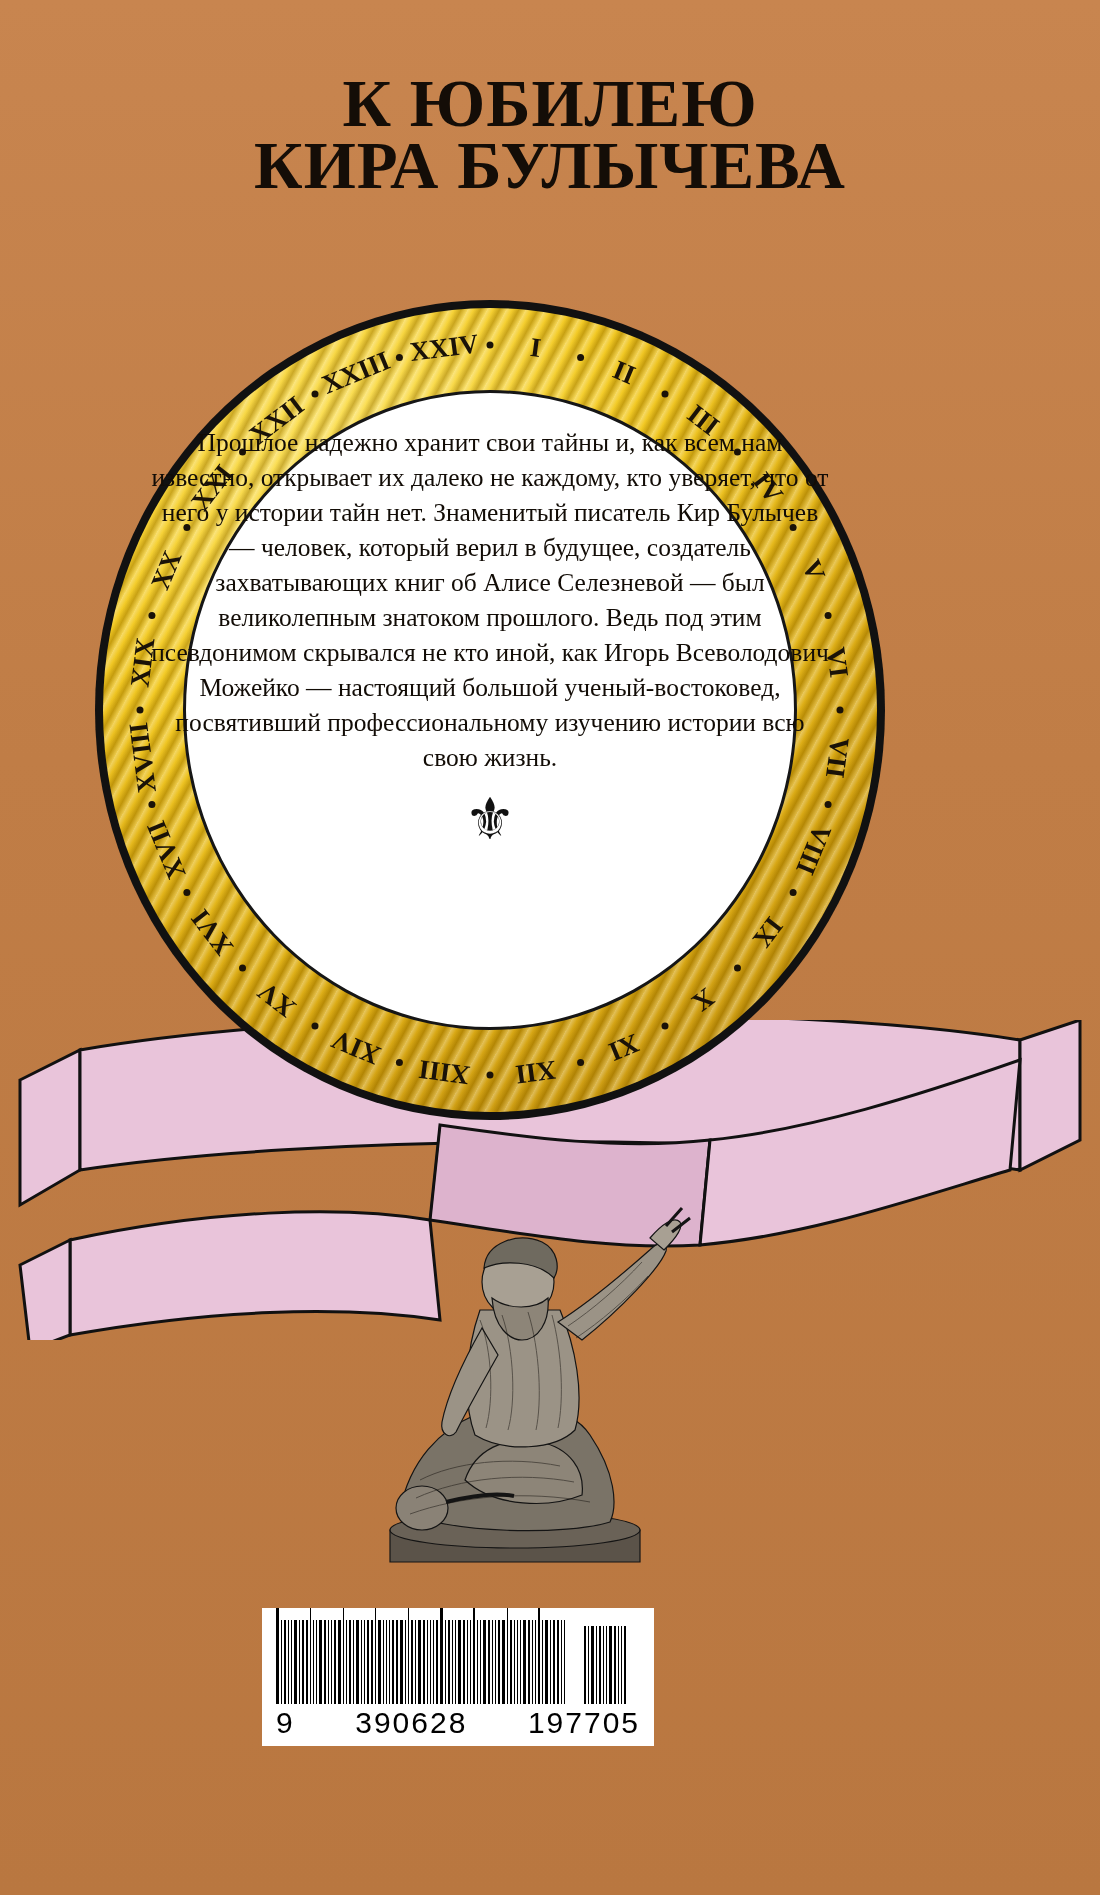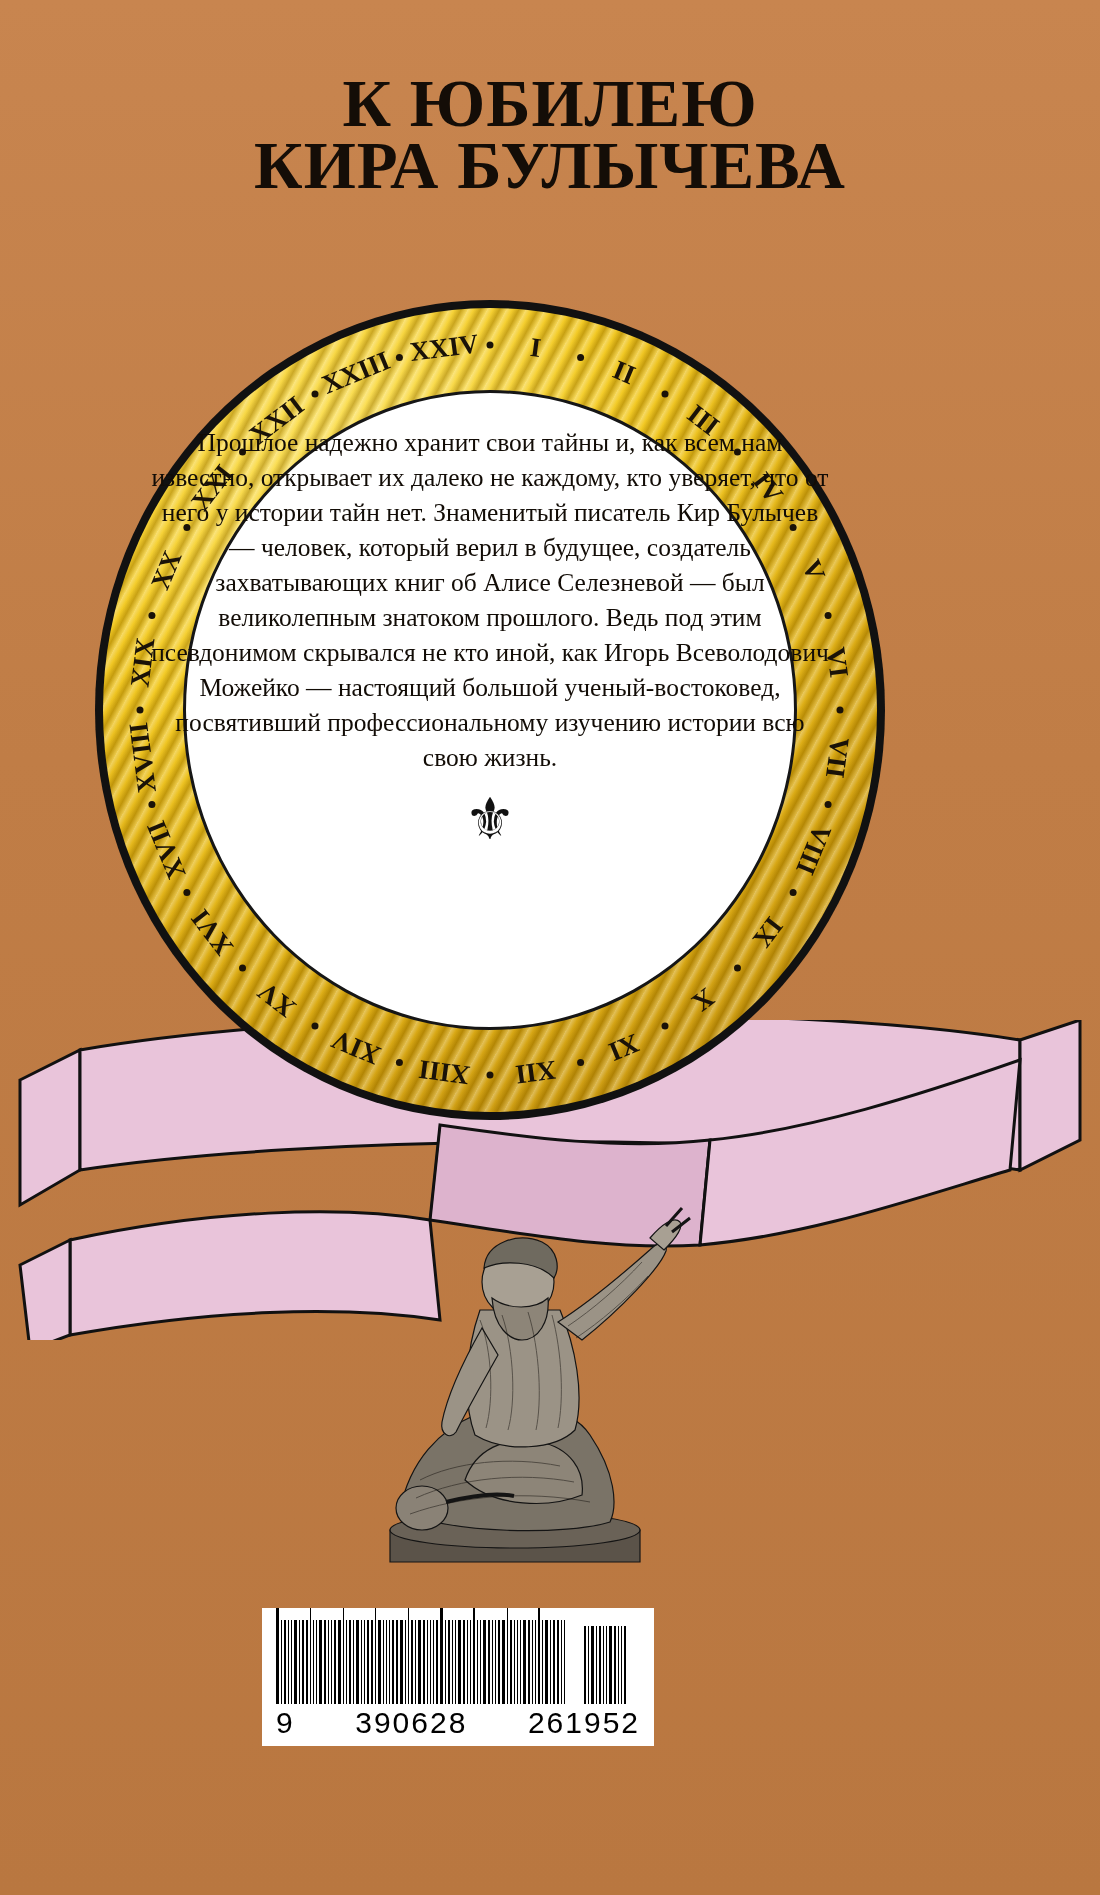--- a/index.html
+++ b/index.html
@@ -436,18 +436,18 @@
           <div class="bar" style="width: 3px; height: 78px;"></div>
           <div class="bar" style="width: 2px; height: 78px;"></div>
           <div class="bar" style="width: 1px; height: 78px;"></div>
           <div class="bar" style="width: 1px; height: 78px;"></div>
           <div class="bar" style="width: 2px; height: 78px;"></div>
         </div>
     </div>
     <div class="barcode-digits">
       <span>9</span>
       <span>390628</span>
-      <span>261952</span>
+      <span>197705</span>
     </div>
   </div>
 
 
 </div>
 
 </body></html>

